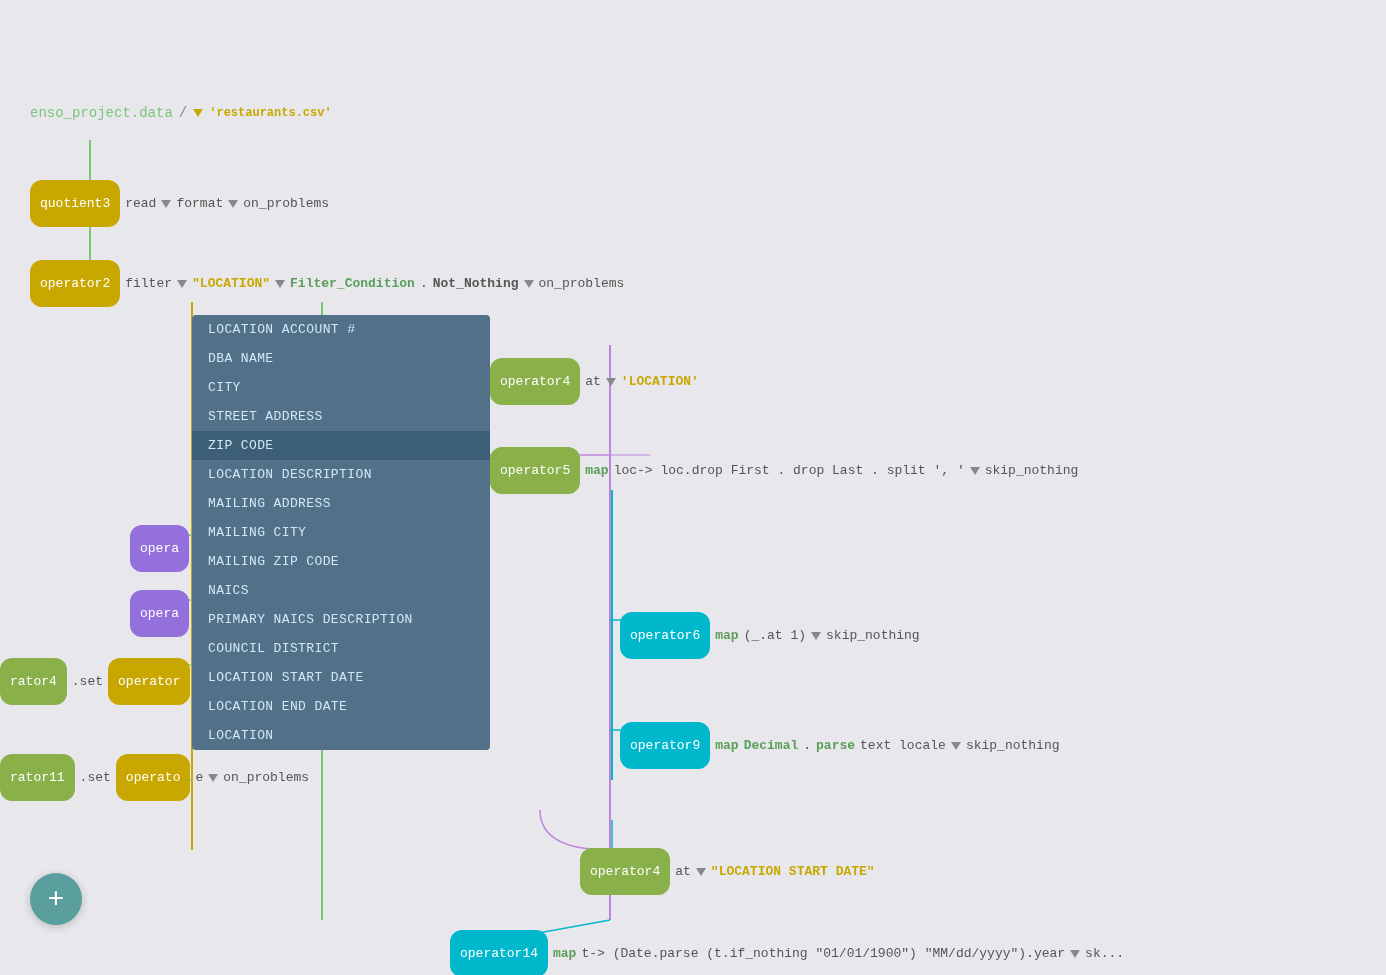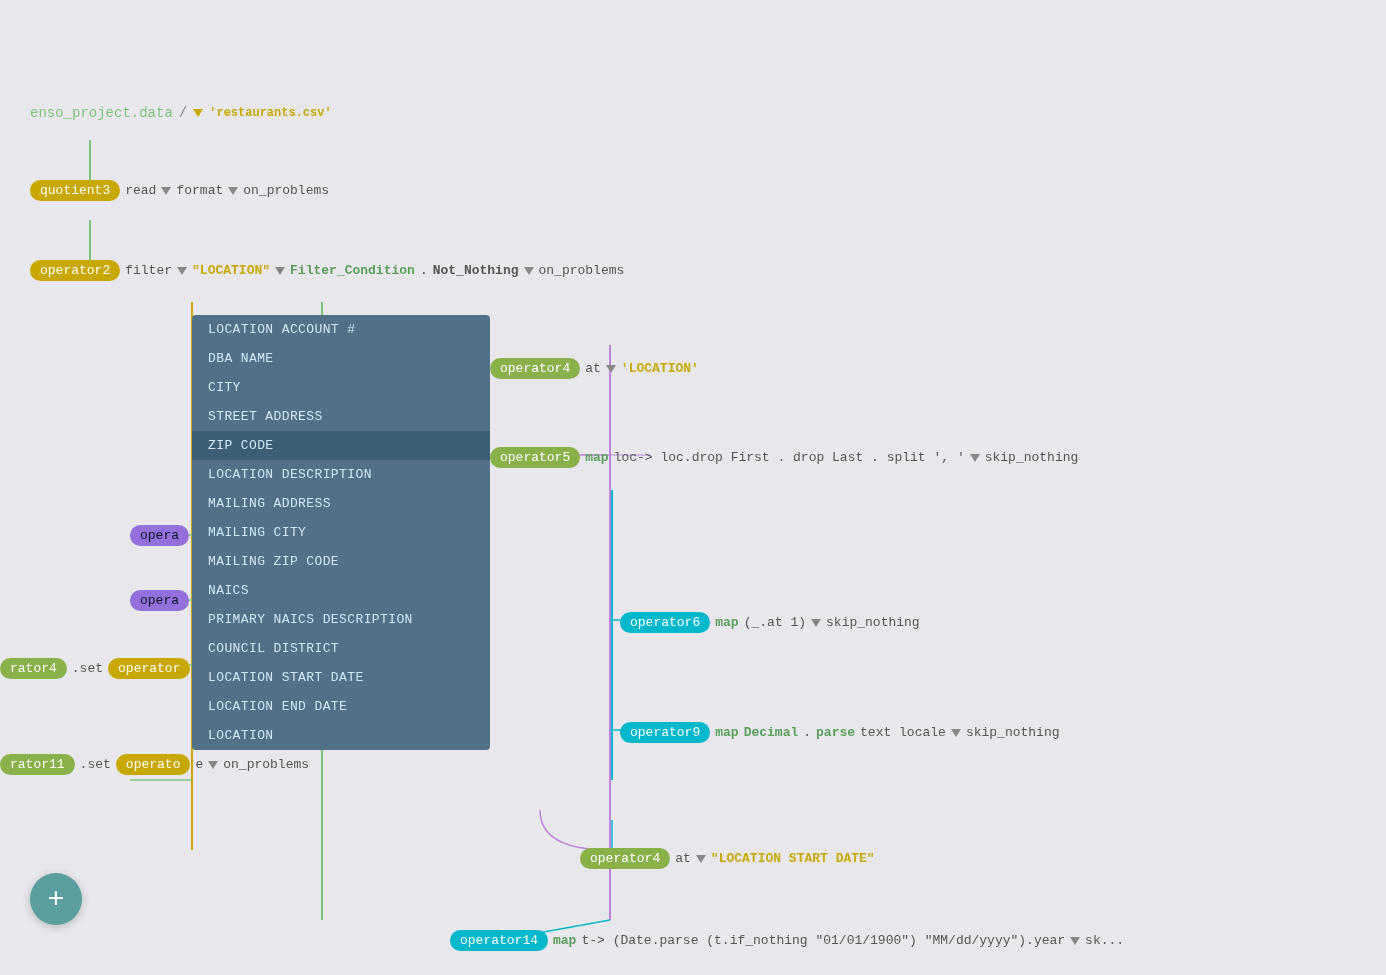--- a/index.html
+++ b/index.html
@@ -21,33 +21,33 @@
       gap: 5px;
       white-space: nowrap;
       font-size: 13px;
     }
 
     .pill {
       display: inline-flex;
       align-items: center;
       gap: 4px;
       border-radius: 12px;
-      padding: 3px 10px;
+      padding: 16px 10px;
       font-size: 13px;
       font-weight: 500;
       cursor: pointer;
     }
 
     .pill-yellow {
       background: #c8a800;
       color: #fff;
     }
     .pill-purple {
       background: #9370db;
-      color: #0f172a;
+      color: #ffffff;
     }
     .pill-cyan {
       background: #00b8cc;
       color: #fff;
     }
     .pill-olive {
       background: #8ab04a;
       color: #fff;
     }
 

